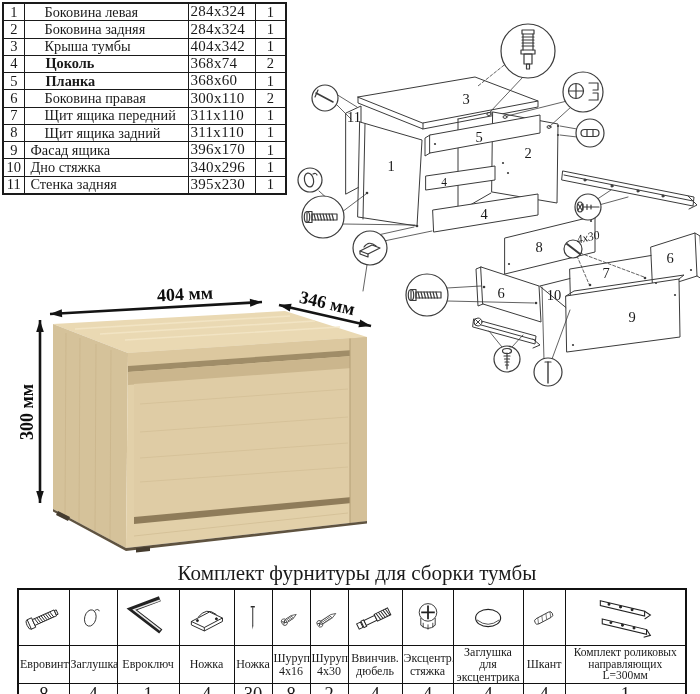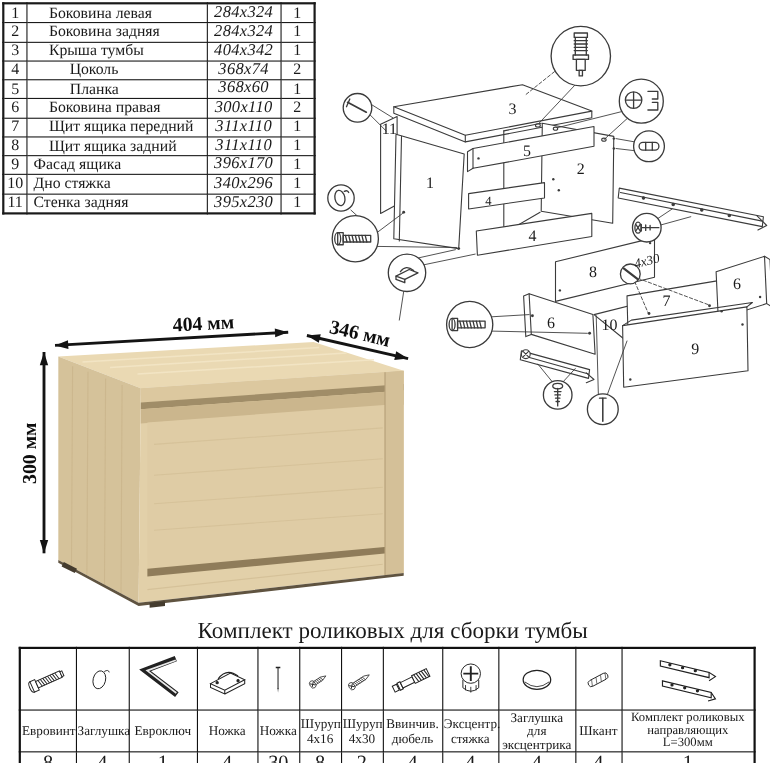--- a/index.html
+++ b/index.html
@@ -4,25 +4,25 @@
 <style>
   html,body{margin:0;padding:0;background:#fff;}
   .page{position:relative;width:700px;height:694px;background:#fff;overflow:hidden;
         font-family:"Liberation Serif","DejaVu Serif",serif;color:#1a1a1a;}
   
   #parts-table{position:absolute;left:2px;top:2px;width:285px;height:193px;
     border-collapse:collapse;table-layout:fixed;font-size:14.3px;}
   #parts-table td{border:1px solid #1a1a1a;padding:0 2px;white-space:nowrap;overflow:hidden;line-height:1.05;}
   #parts-table{border:2px solid #1a1a1a;}
   #parts-table td.num{text-align:center;font-size:14.5px;}
-  #parts-table td.size{text-align:center;font-size:15px;letter-spacing:.3px;font-style:italic;}
+  #parts-table td.size{font-size:15px;letter-spacing:.3px;}
   #parts-table td.qty{text-align:center;font-size:14.5px;}
   #parts-table td.name.ind0{padding-left:20px;}
   #parts-table td.name.ind1{padding-left:6px;}
-  #parts-table td.name.ind2{padding-left:39px;}
+  #parts-table td.name.ind2{padding-left:21px;font-weight:bold;}
   
   #exploded-svg{position:absolute;left:288px;top:0;width:412px;height:398px;}
   #product-svg{position:absolute;left:10px;top:282px;width:380px;height:288px;}
   svg text{font-family:"Liberation Serif","DejaVu Serif",serif;fill:#1a1a1a;}
   .dnum{font-size:14.5px;}
   .dnum-s{font-size:11.5px;}
   .dim-label{font-size:18px;font-weight:bold;fill:#0e0e0e;}
   
   #hw-title{position:absolute;left:0;top:561px;width:700px;text-align:center;
     padding-left:14px;box-sizing:border-box;font-size:21px;}
@@ -360,21 +360,21 @@
       <polygon points="40,320 36.2,332 43.8,332"></polygon>
       <polygon points="40,503 36.2,491 43.8,491"></polygon>
     </g>
     <g text-anchor="middle">
       <text class="dim-label" x="185" y="300" transform="rotate(-3 185 295)">404 мм</text>
       <text class="dim-label" x="327" y="309" transform="rotate(13 327 304)">346 мм</text>
       <text class="dim-label" x="27" y="418" transform="rotate(-90 27 412)">300 мм</text>
     </g>
   </svg>
 
-  <div id="hw-title">Комплект роликовых для сборки тумбы</div>
+  <div id="hw-title">Комплект фурнитуры для сборки тумбы</div>
   <table id="hardware-table">
     <colgroup>
         <col style="width: 51px;">
         <col style="width: 48px;">
         <col style="width: 62px;">
         <col style="width: 55px;">
         <col style="width: 38px;">
         <col style="width: 38px;">
         <col style="width: 38px;">
         <col style="width: 54px;">

